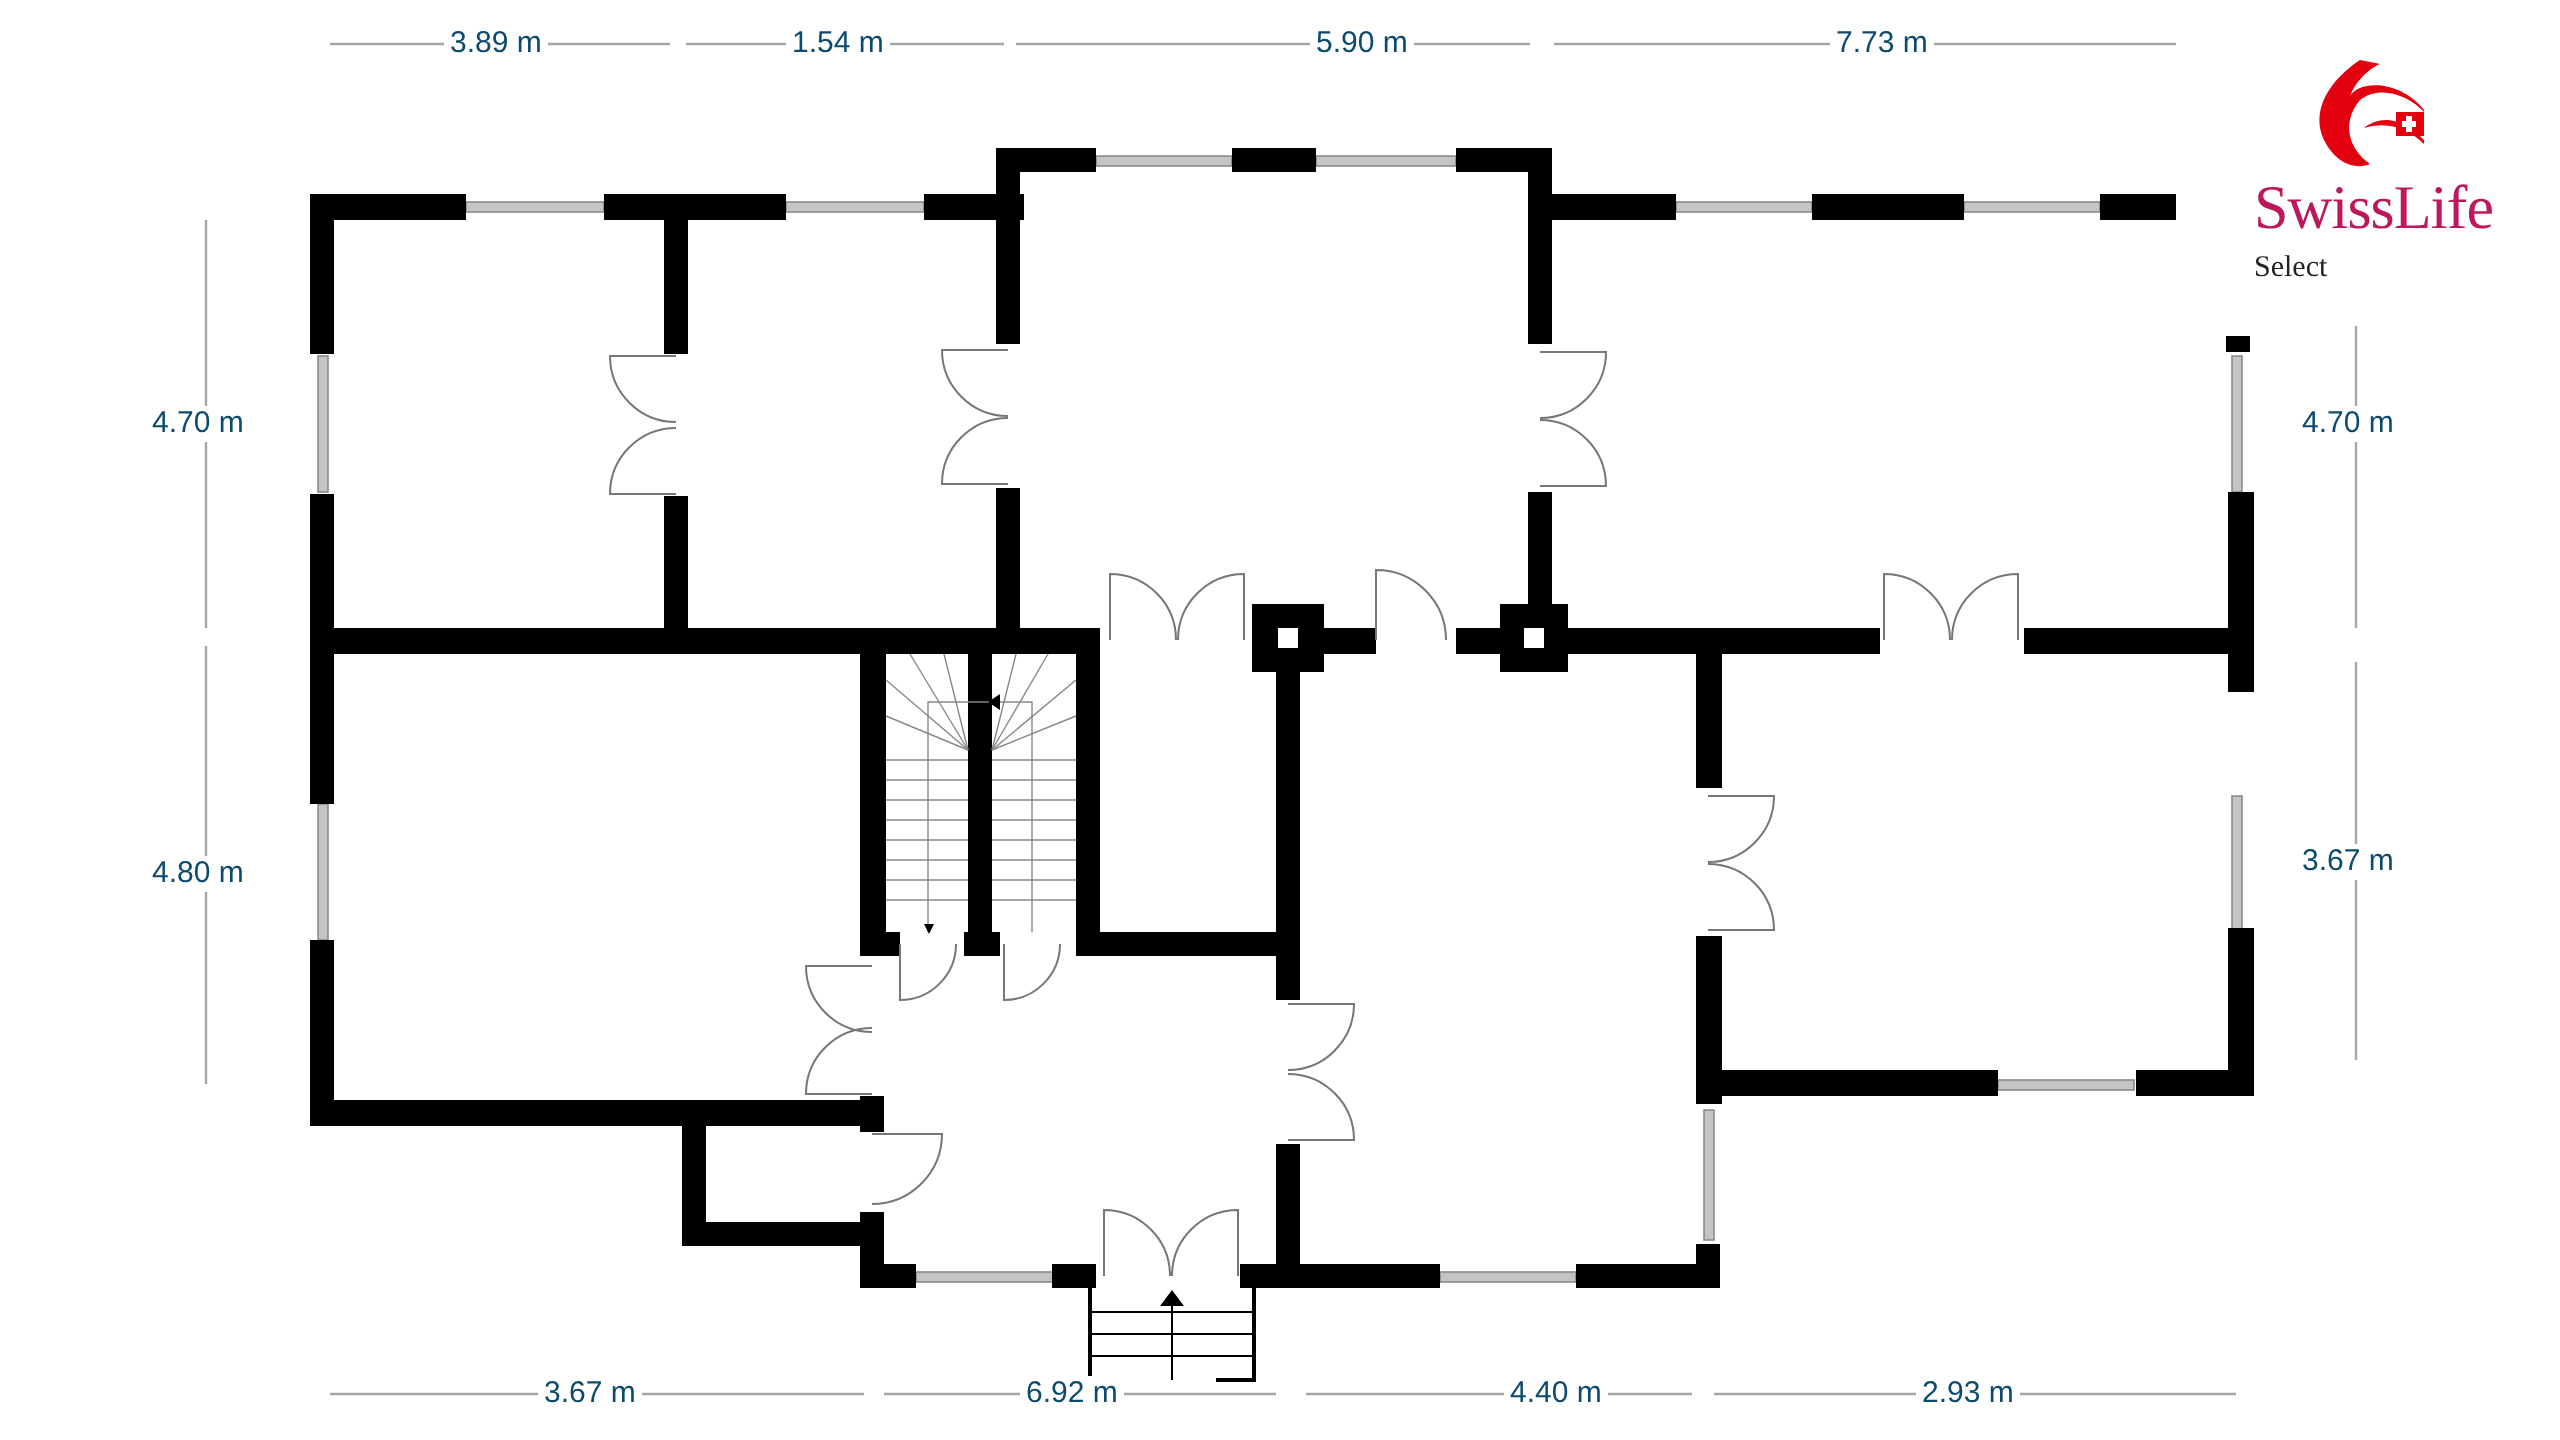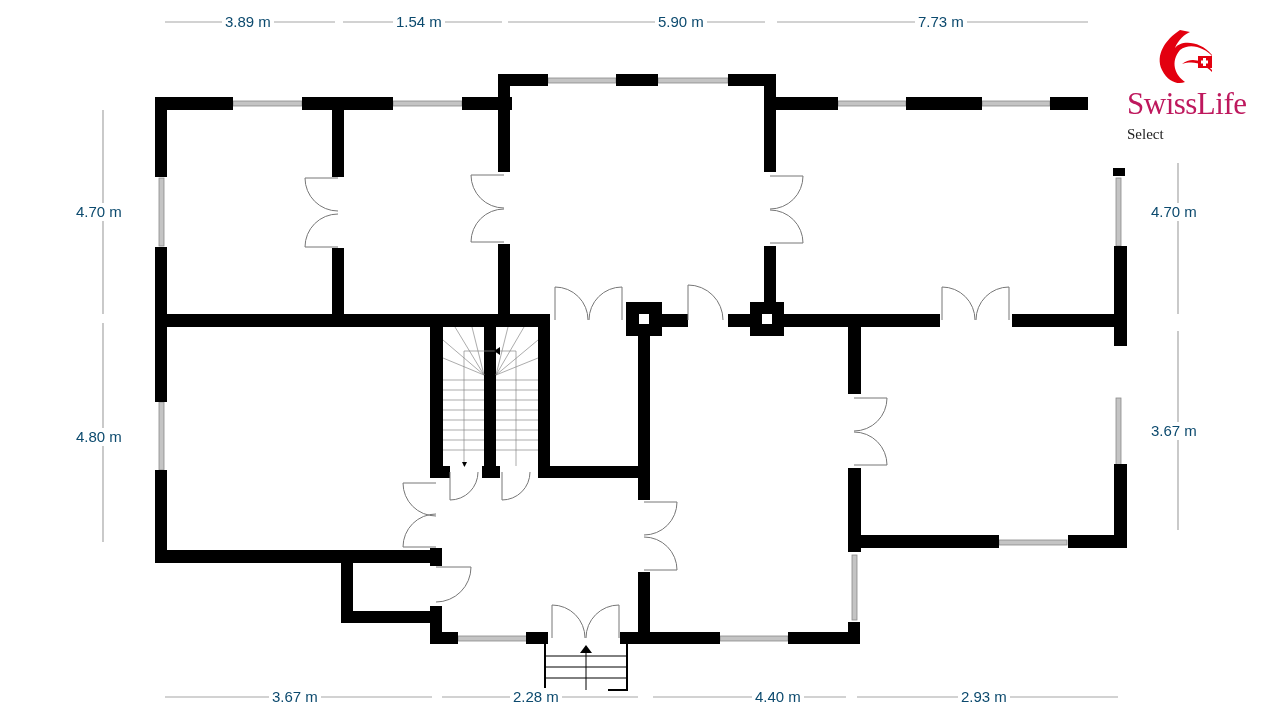--- a/index.html
+++ b/index.html
@@ -183,21 +183,21 @@
     <rect x="1201" y="60.5" width="7" height="3" fill="#fff"></rect>
   </g>
 </svg>
 
 <div class="dim-label" style="left:222px; top:13px;">3.89 m</div>
 <div class="dim-label" style="left:393px; top:13px;">1.54 m</div>
 <div class="dim-label" style="left:607px; top:13px;margin-left:48px;">5.90 m</div>
 <div class="dim-label" style="left:915px; top:13px;text-align:center;">7.73 m</div>
 
 <div class="dim-label" style="left:269px; top:688px;">3.67 m</div>
-<div class="dim-label" style="left:510px; top:688px;">2.28 m</div>
+<div class="dim-label" style="left:510px; top:688px;">6.92 m</div>
 <div class="dim-label" style="left:720px; top:688px;margin-left:32px;">4.40 m</div>
 <div class="dim-label" style="left:958px; top:688px;">2.93 m</div>
 
 <div class="dim-label" style="left:73px; top:203px;">4.70 m</div>
 <div class="dim-label" style="left:73px; top:428px;">4.80 m</div>
 
 <div class="dim-label" style="left:1148px; top:203px;">4.70 m</div>
 <div class="dim-label" style="left:1148px; top:422px;">3.67 m</div>
 
 <div class="logo-name">SwissLife</div>

